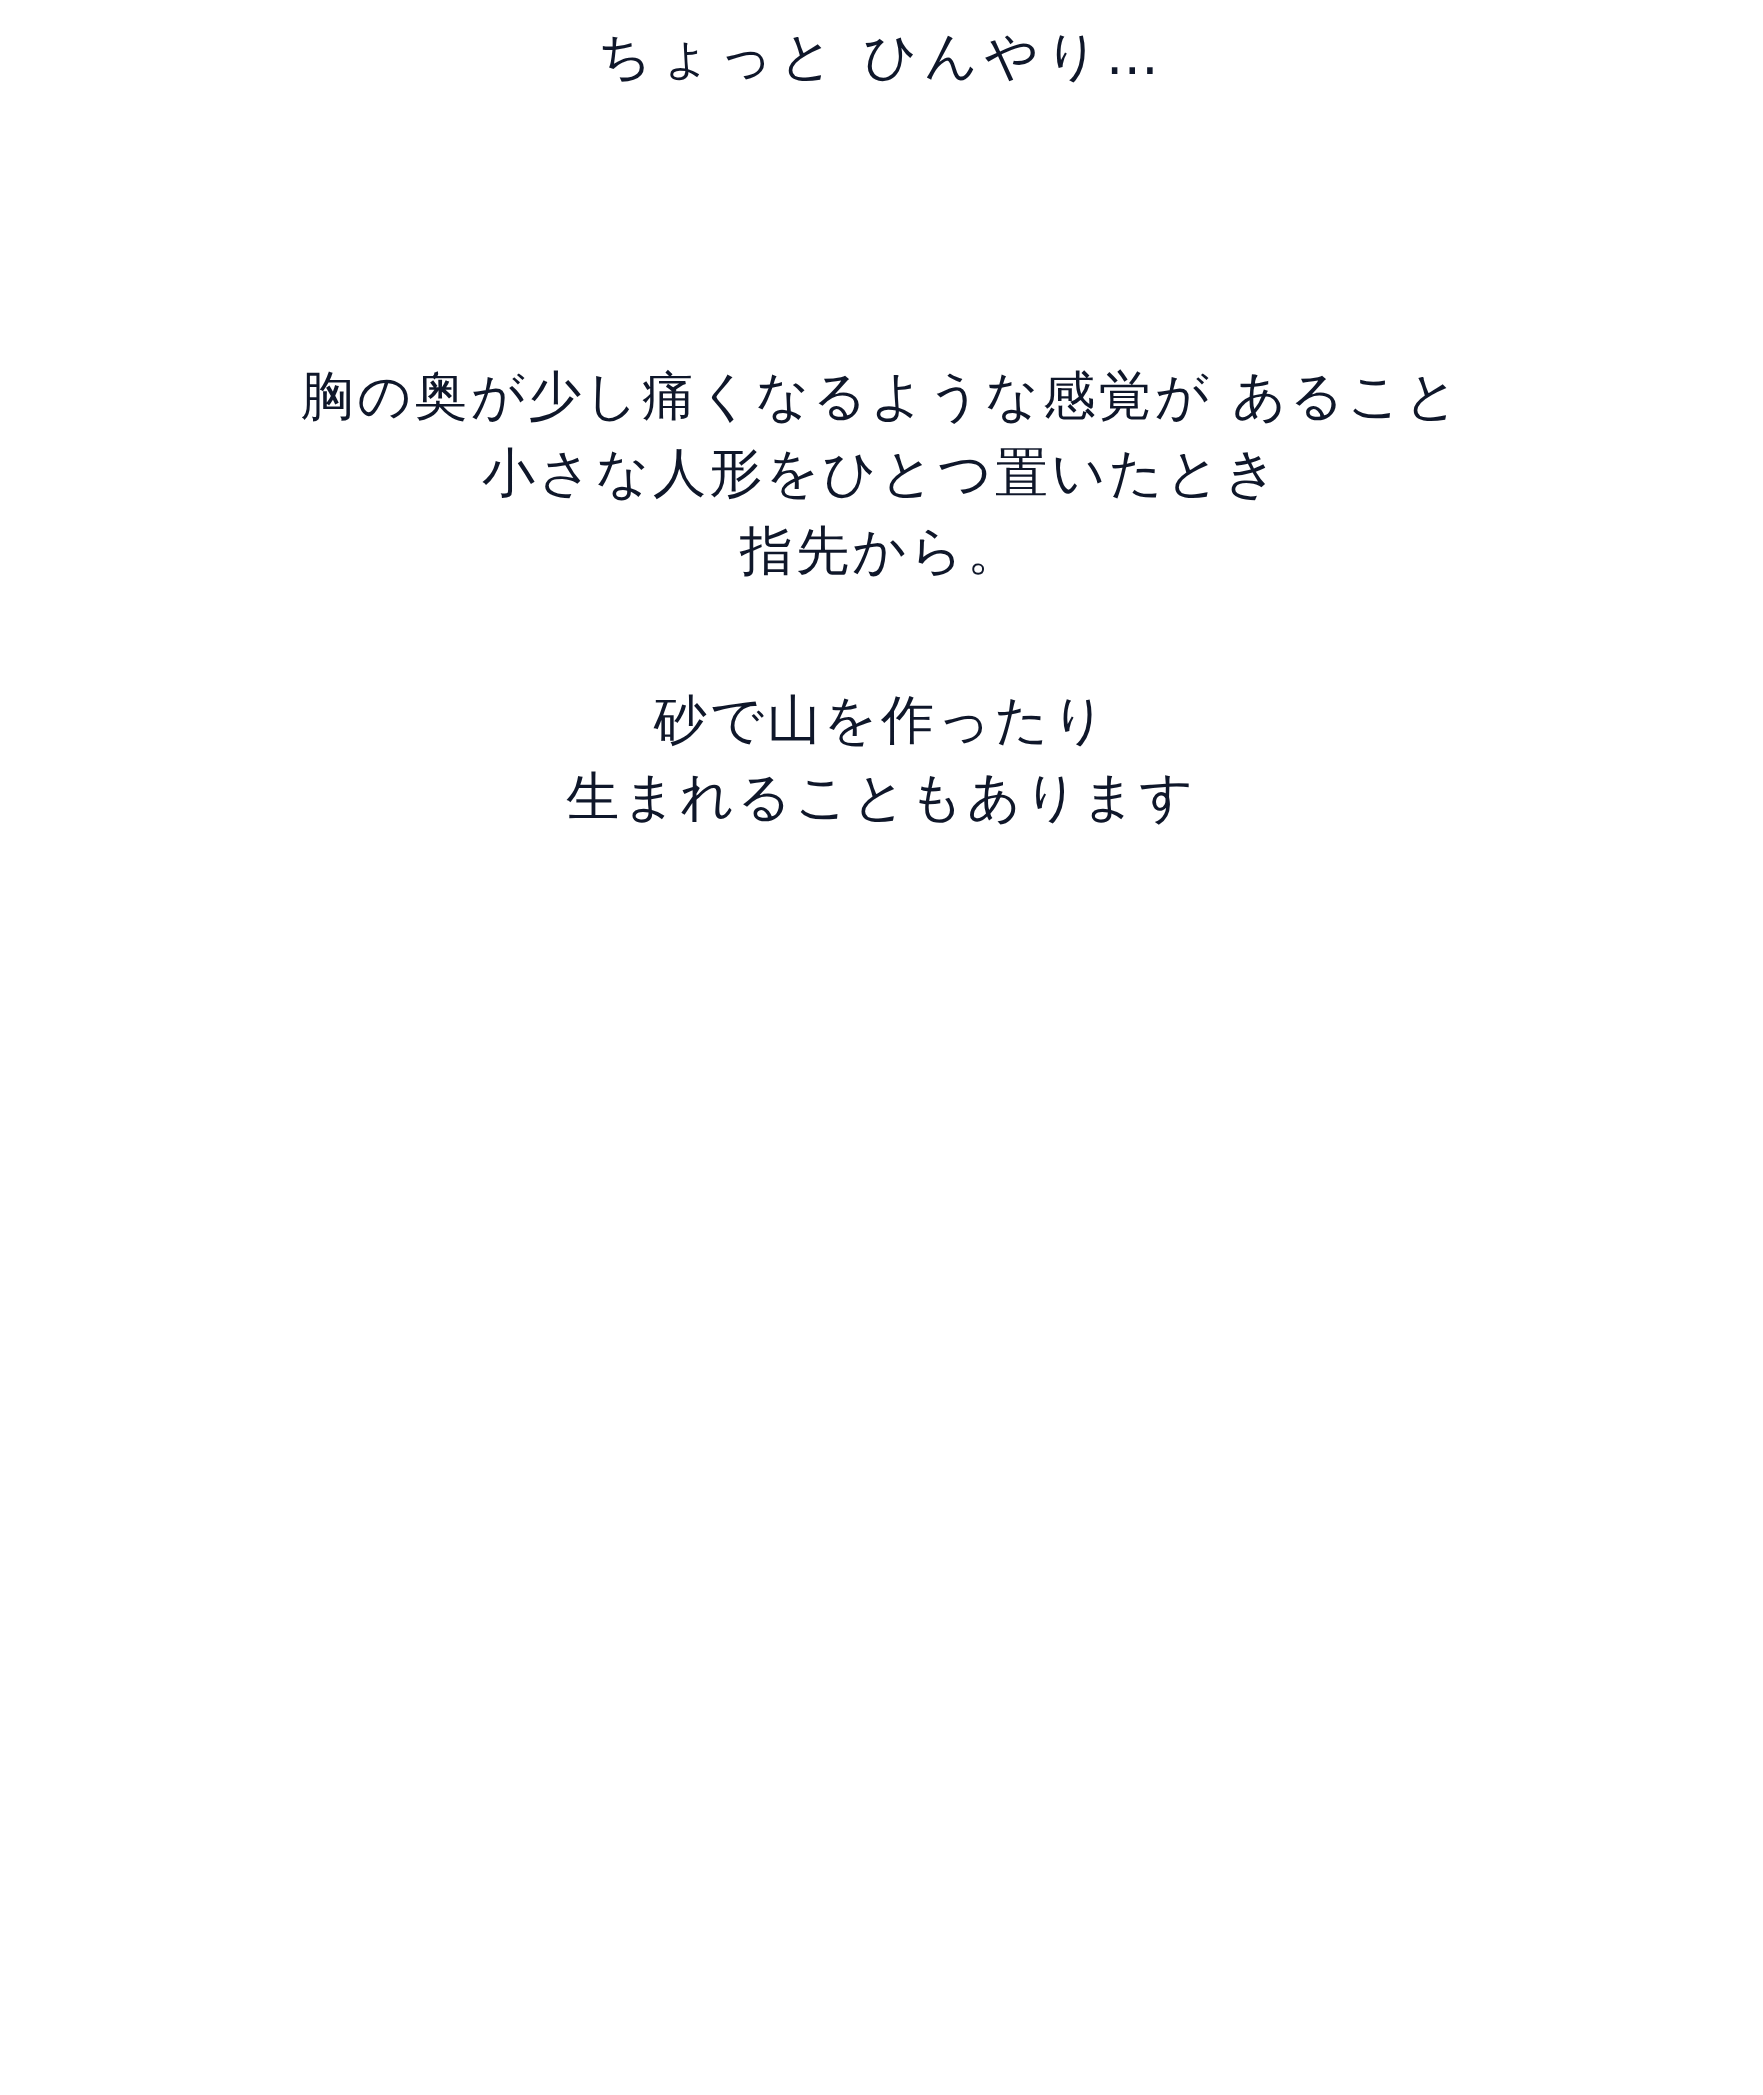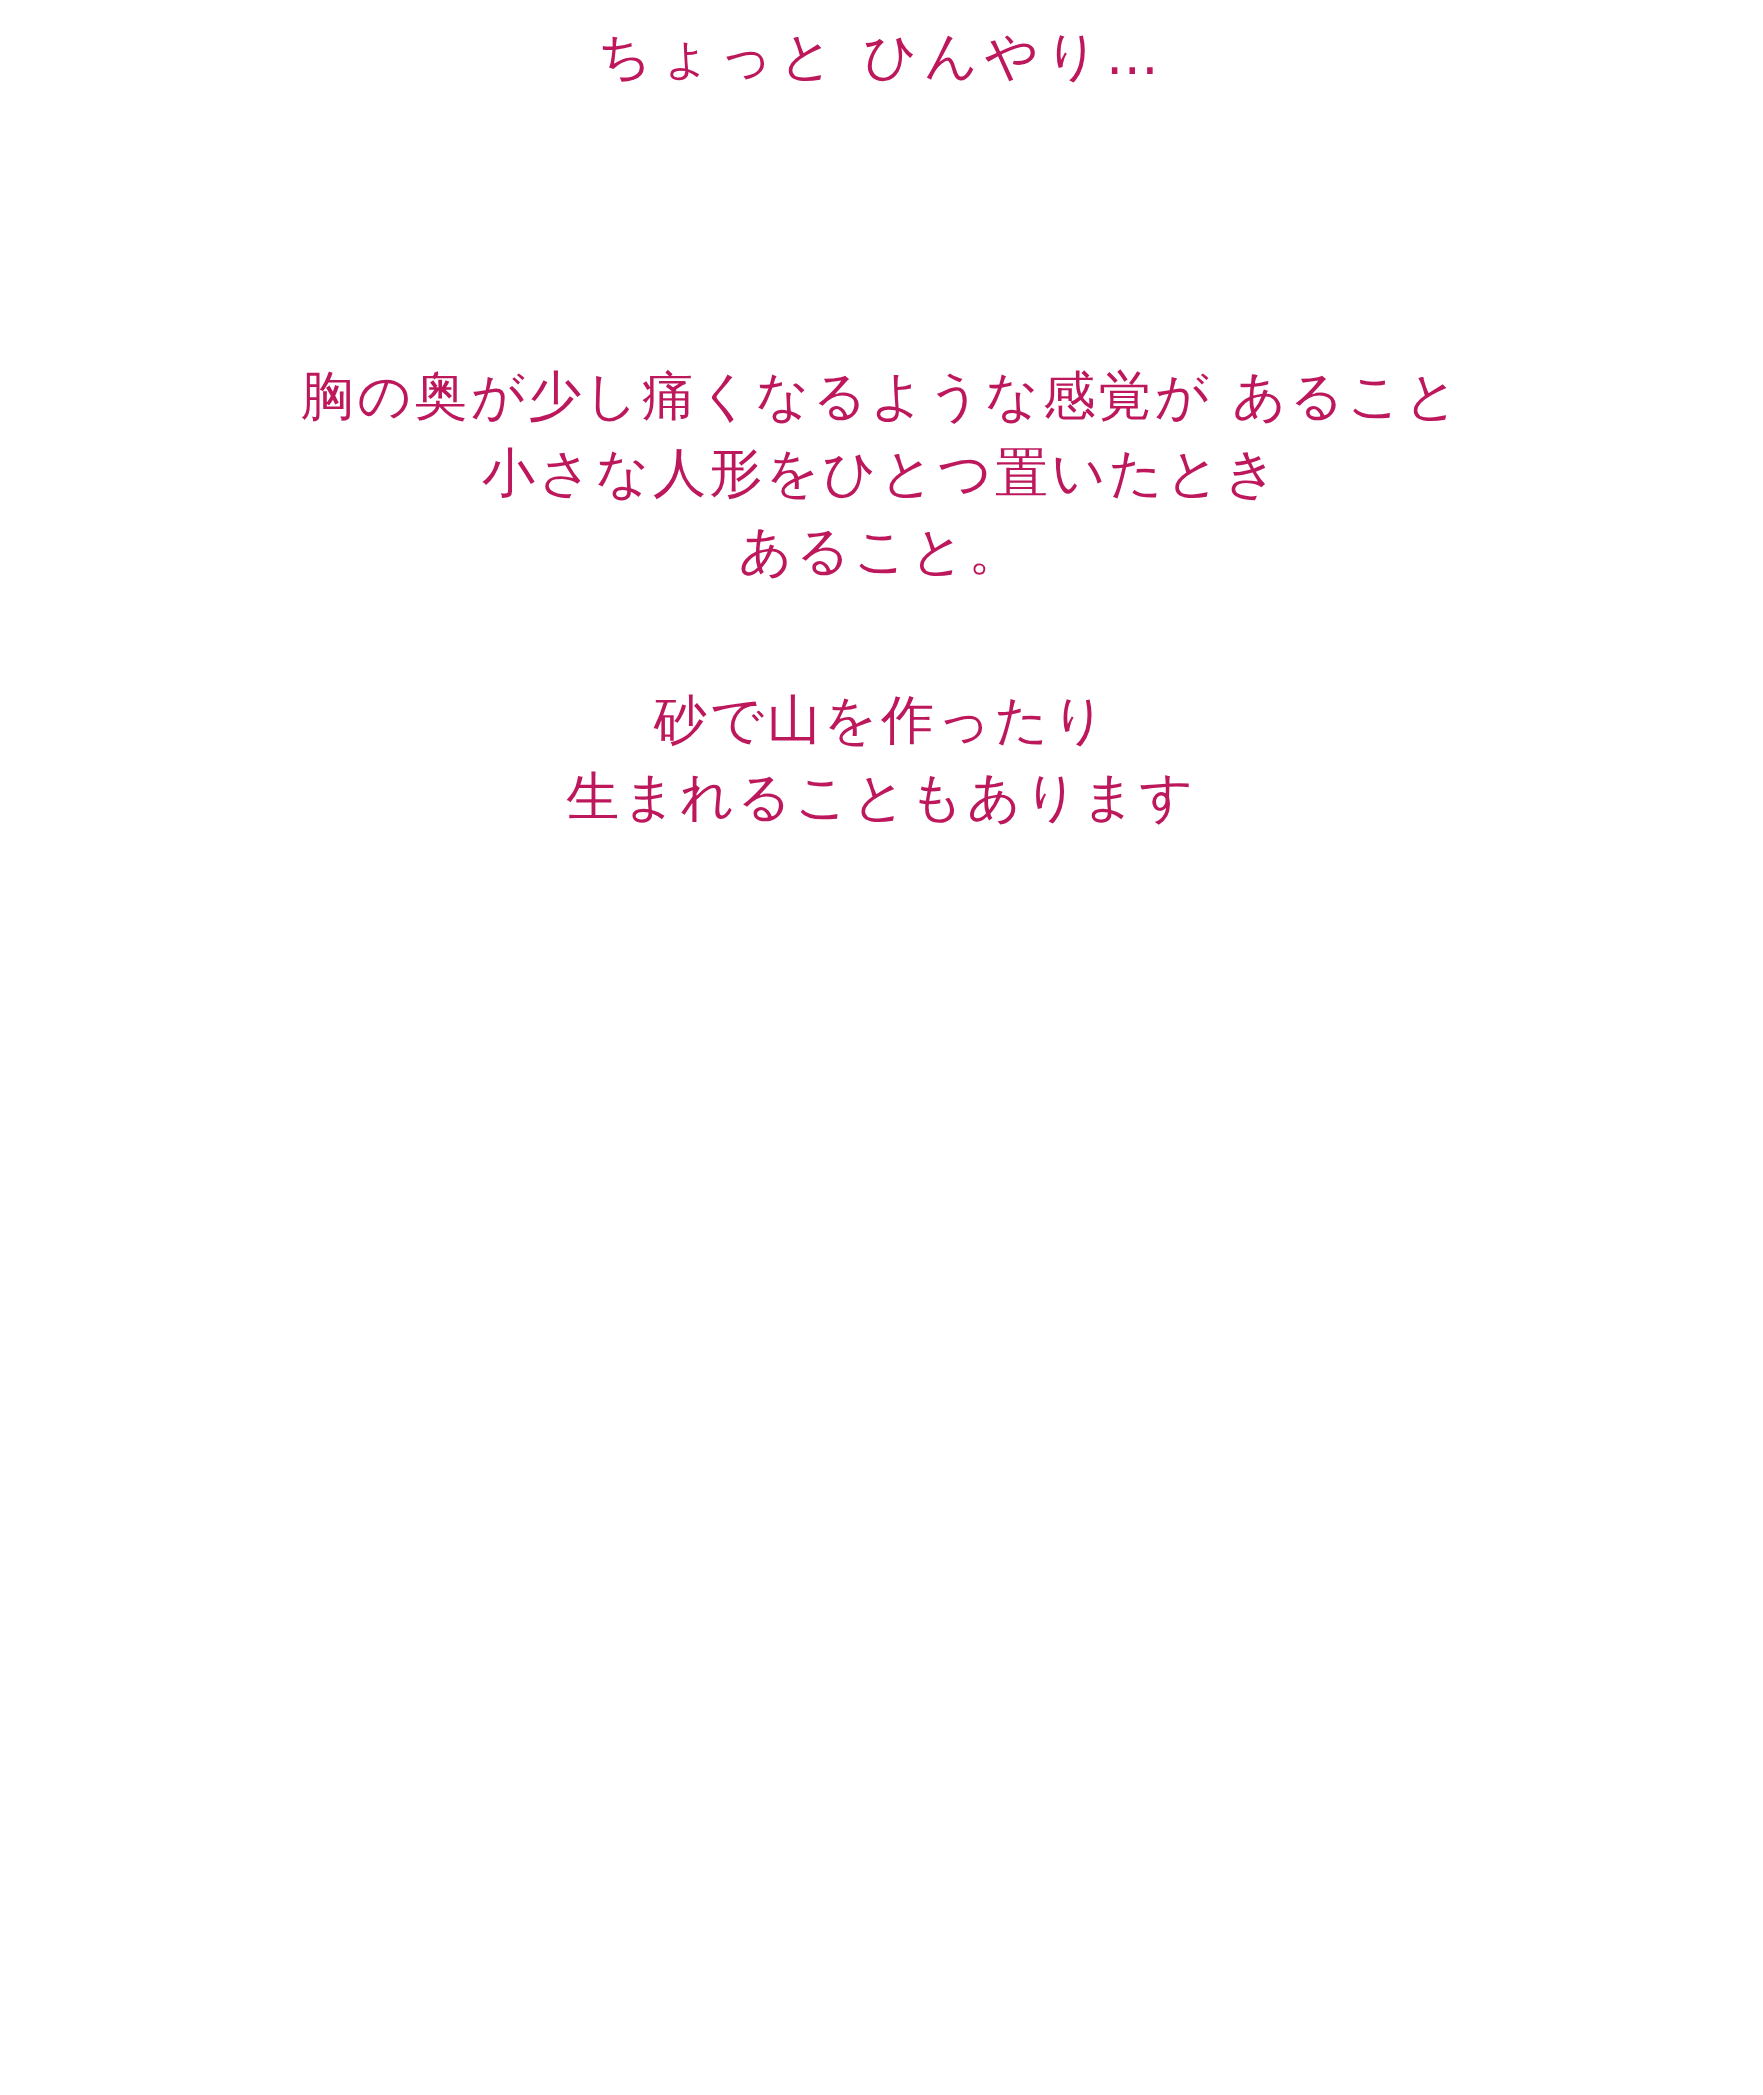--- a/index.html
+++ b/index.html
@@ -36,21 +36,21 @@
     flex-direction: column;
     align-items: center;
   }
   .line {
     font-size: 53px;
     line-height: 1.46;
     letter-spacing: 0.06em;
     white-space: pre;
     text-align: center;
     font-weight: 400;
-    color: #be185d;
+    color: #0f172a;
   }
   .line.lead {
     letter-spacing: 0.12em;
   }
   .gap-md { height: 79px; }
   .gap-lg { height: 92px; }
 </style>
 </head>
 <body>
 
@@ -67,21 +67,21 @@
     </div>
 
     <div class="gap-lg"></div>
 
 
     <div class="gap-lg"></div>
 
     <div class="block">
       <div class="line">胸の奥が少し痛くなるような感覚が あること</div>
       <div class="line">小さな人形をひとつ置いたとき</div>
-      <div class="line">あること。</div>
+      <div class="line">指先から。</div>
     </div>
 
     <div class="gap-lg"></div>
 
     <div class="block">
       <div class="line">砂で山を作ったり</div>
       <div class="line">生まれることもあります</div>
     </div>
 
   </div>

